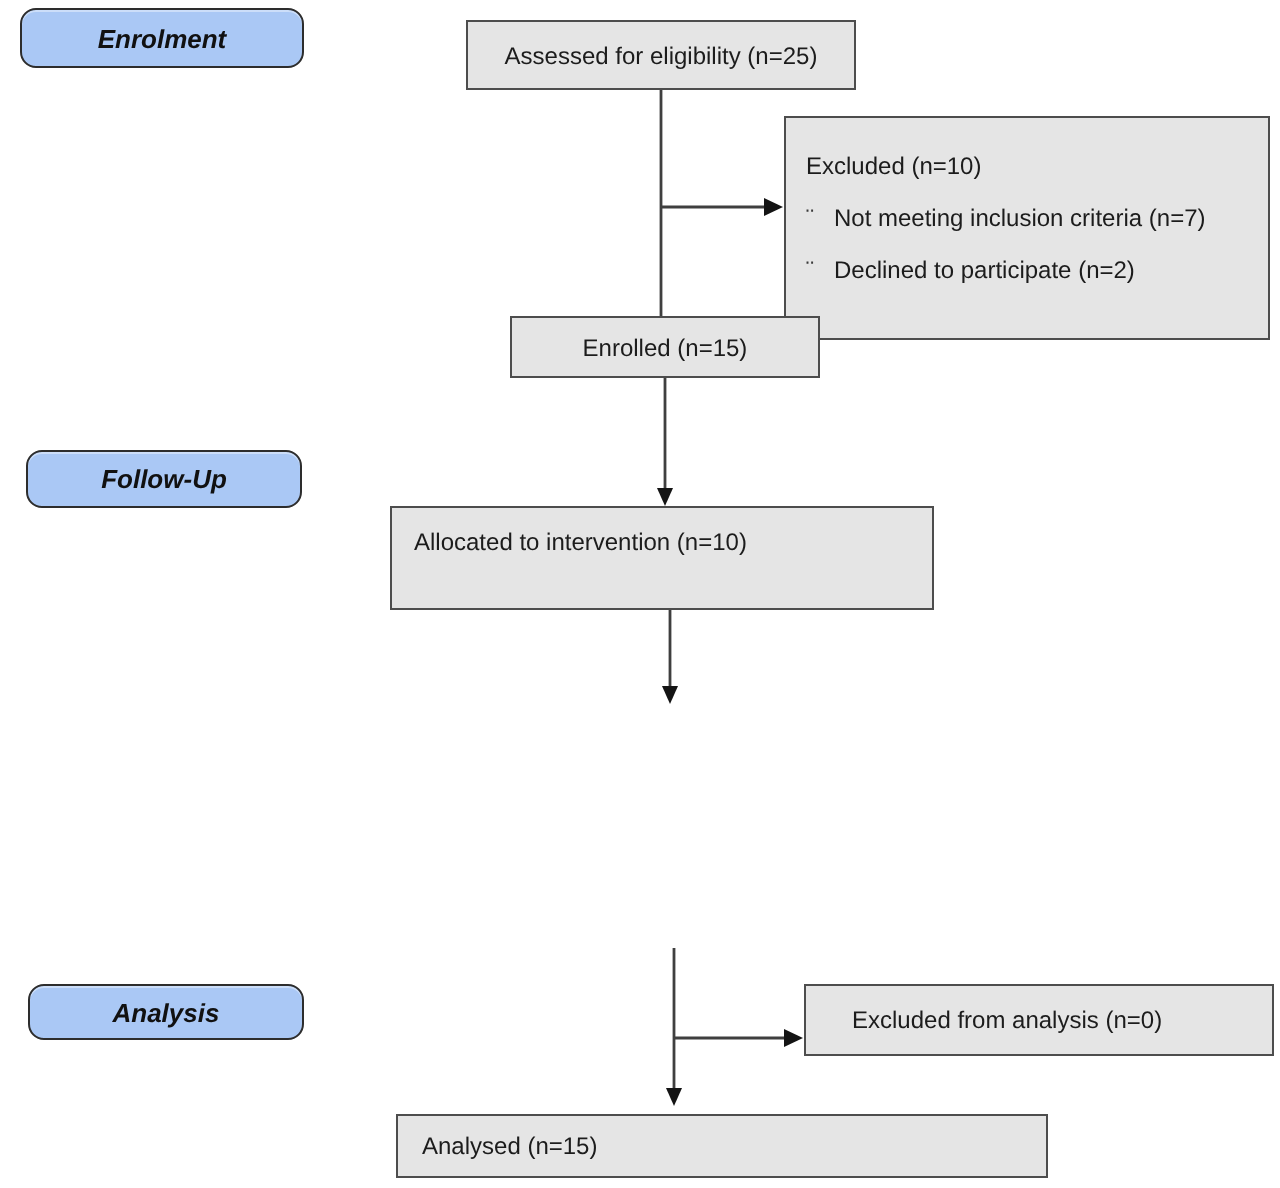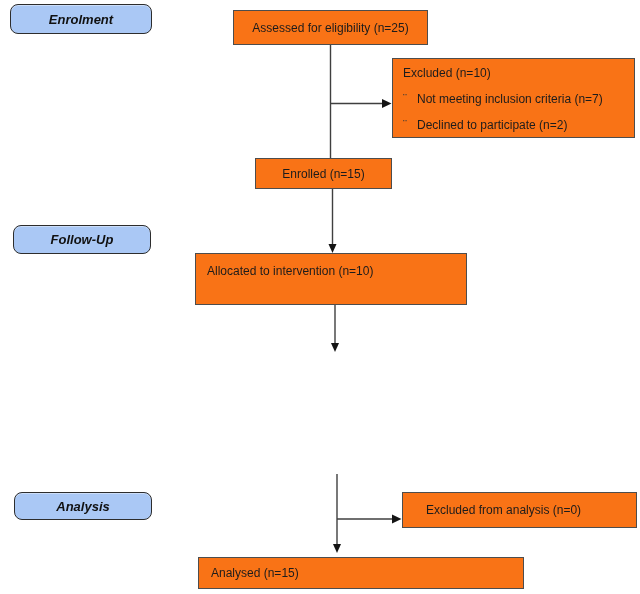--- a/index.html
+++ b/index.html
@@ -36,40 +36,40 @@
     color: #111111;
     box-sizing: border-box;
     box-shadow: inset 0 1px 0 rgba(255,255,255,0.4);
   }
   .stage-enrolment { left: 10px;  top: 4px;   width: 142px; height: 30px; }
   .stage-followup  { left: 13px;  top: 225px; width: 138px; height: 29px; }
   .stage-analysis  { left: 14px;  top: 492px; width: 138px; height: 28px; }
 
   .pbox {
     position: absolute;
-    background: #f97316;
+    background: #e5e5e5;
     border: 1.2px solid #4d4d4d;
     box-sizing: border-box;
     font-size: 12px;
     color: #1c1c1c;
   }
   .centered {
     display: flex;
     align-items: center;
     justify-content: center;
     text-align: center;
   }
   .leftpad-center {
     display: flex;
     align-items: center;
     padding-left: 23px;
   }
   .box-assessed  { left: 233px; top: 10px;  width: 195px; height: 35px; }
-  .box-excluded  { left: 392px; top: 58px;  width: 243px; height: 80px; padding: 7px 10px; }
-  .box-enrolled  { left: 255px; top: 158px; width: 137px; height: 31px; }
+  .box-excluded  { left: 392px; top: 58px;  width: 243px; height: 112px; padding: 17px 10px; }
+  .box-enrolled  { left: 255px; top: 158px; width: 155px; height: 31px; }
   .box-allocated { left: 195px; top: 253px; width: 272px; height: 52px; padding: 10px 11px; }
   .box-followup  { left: 201px; top: 352px; width: 340px; height: 122px; padding: 10px 8px 10px 8px; }
   .box-excl-analysis { left: 402px; top: 492px; width: 235px; height: 36px; }
   .box-analysed  { left: 198px; top: 557px; width: 326px; height: 32px; padding-left: 12px; }
 
   .excl-title { margin-bottom: 12px; }
   .excl-item {
     display: flex;
     align-items: baseline;
     margin-bottom: 12px;

